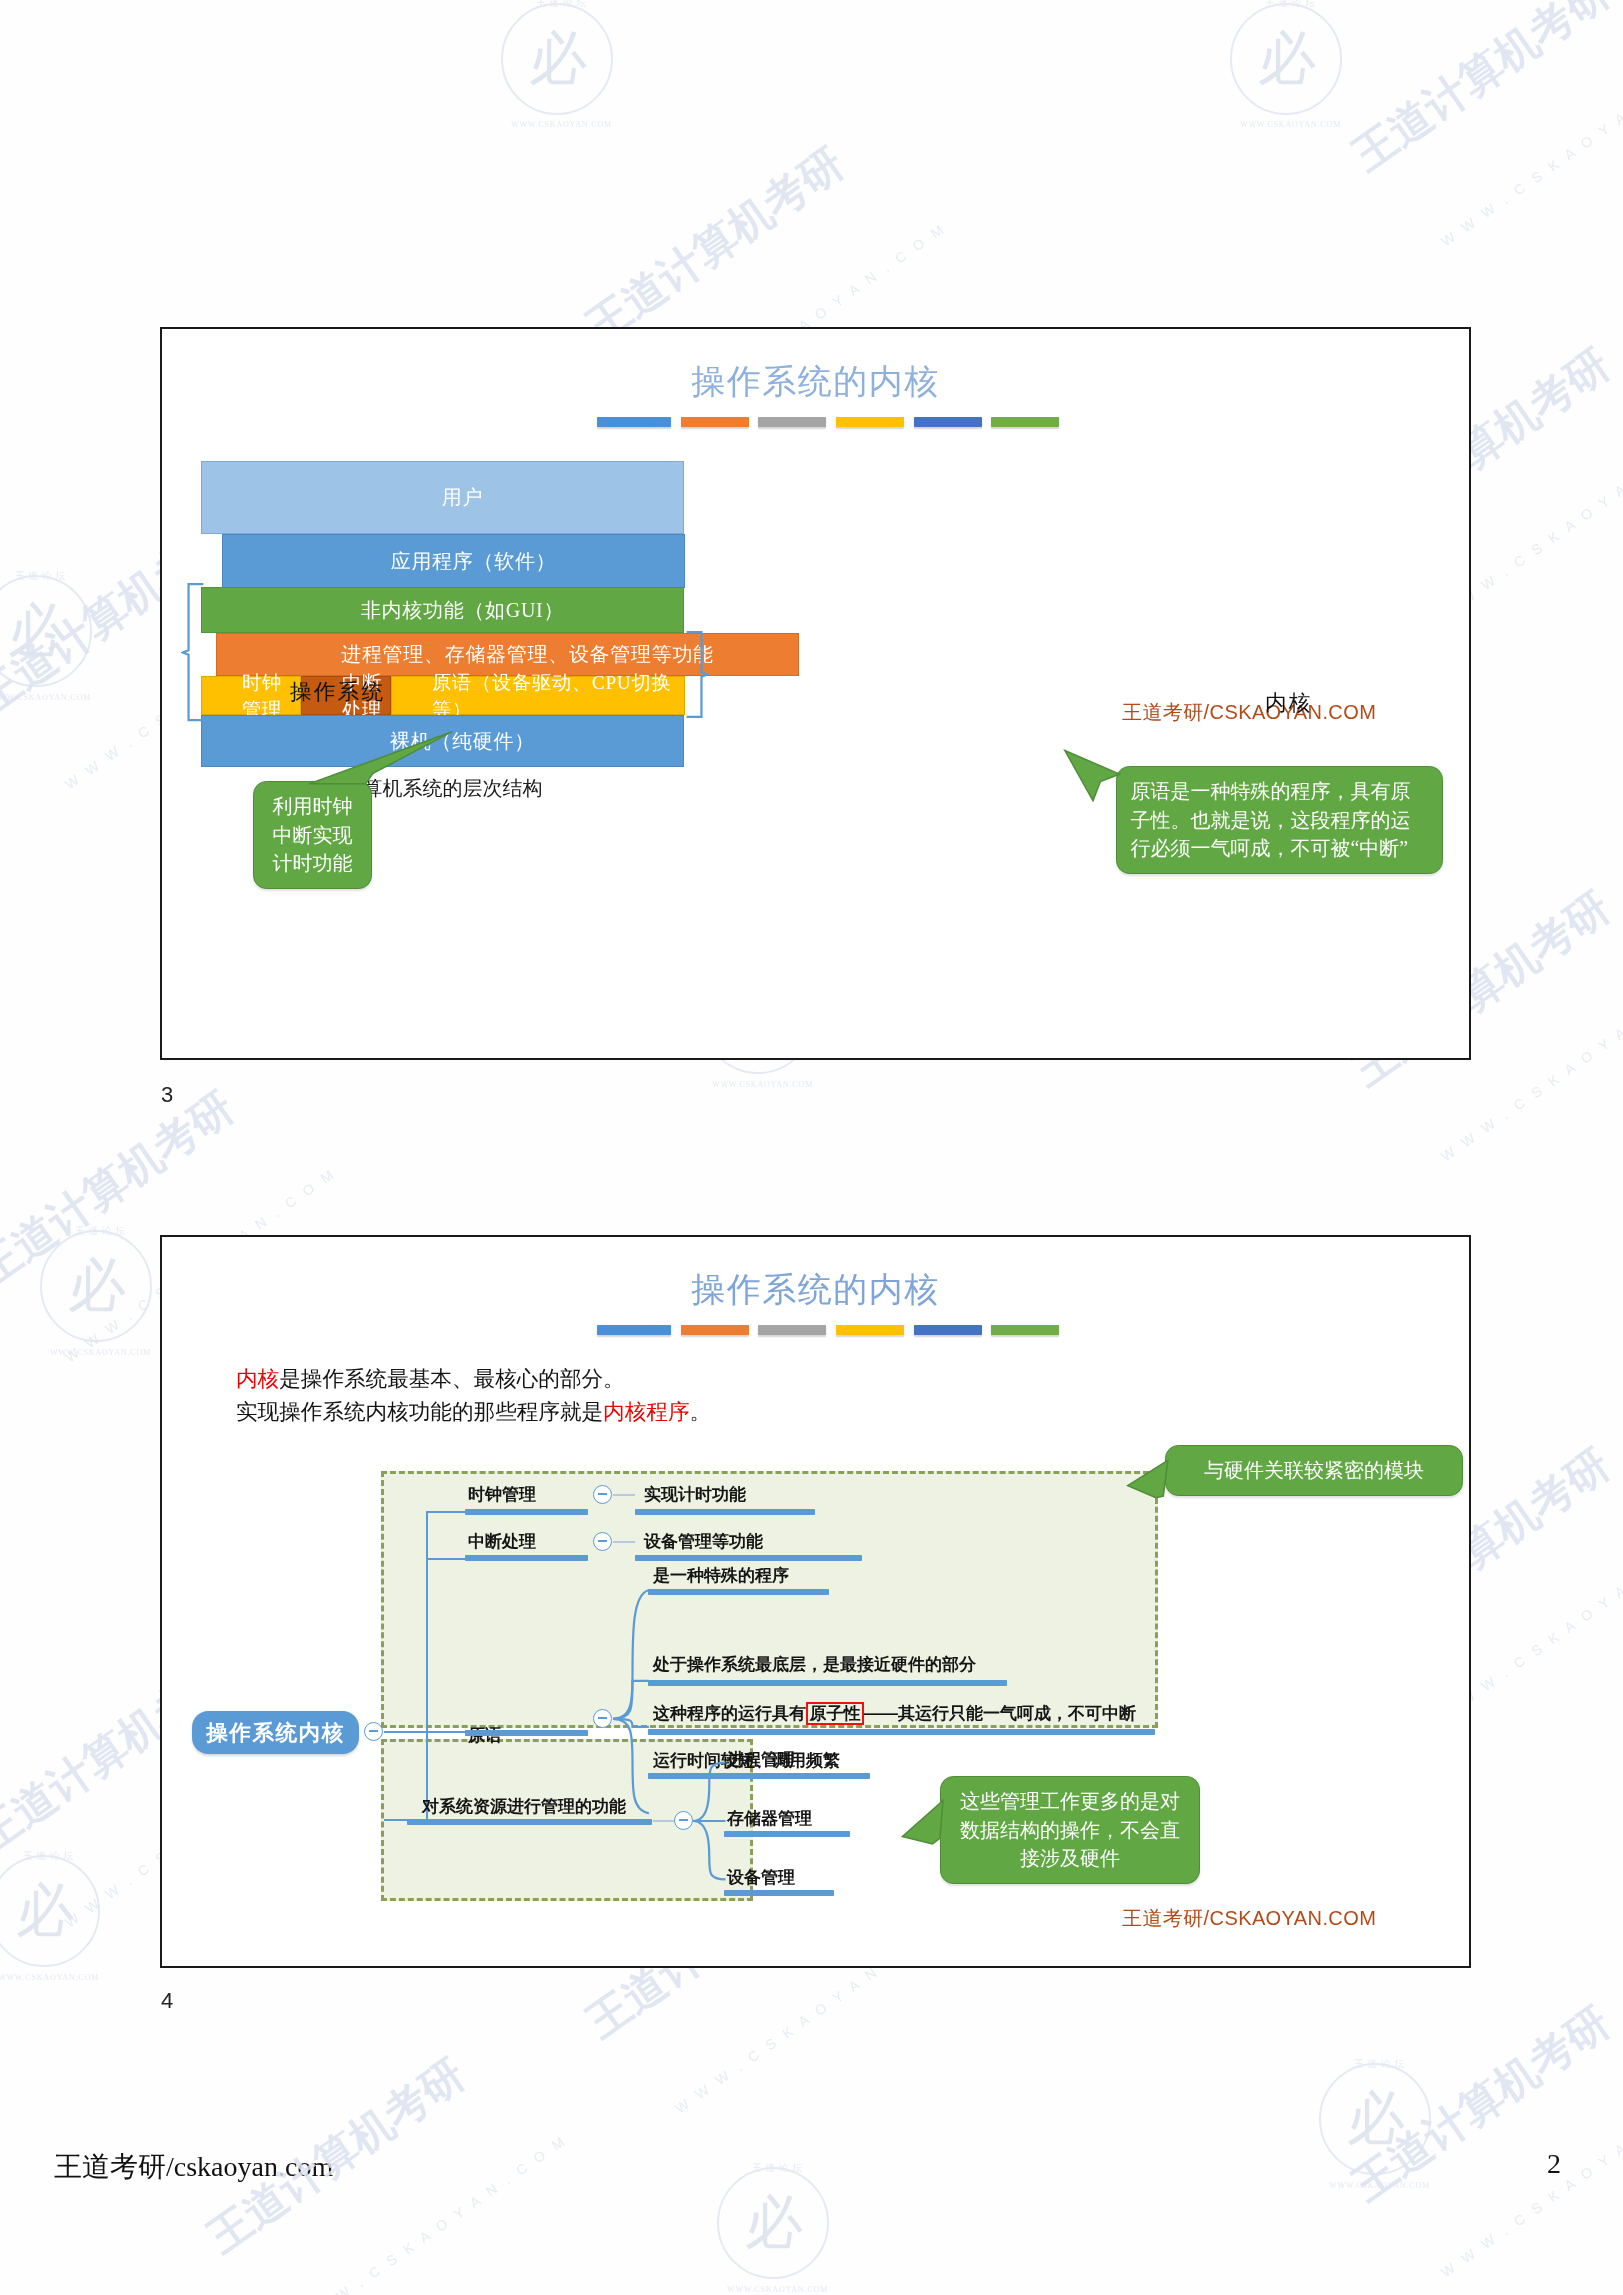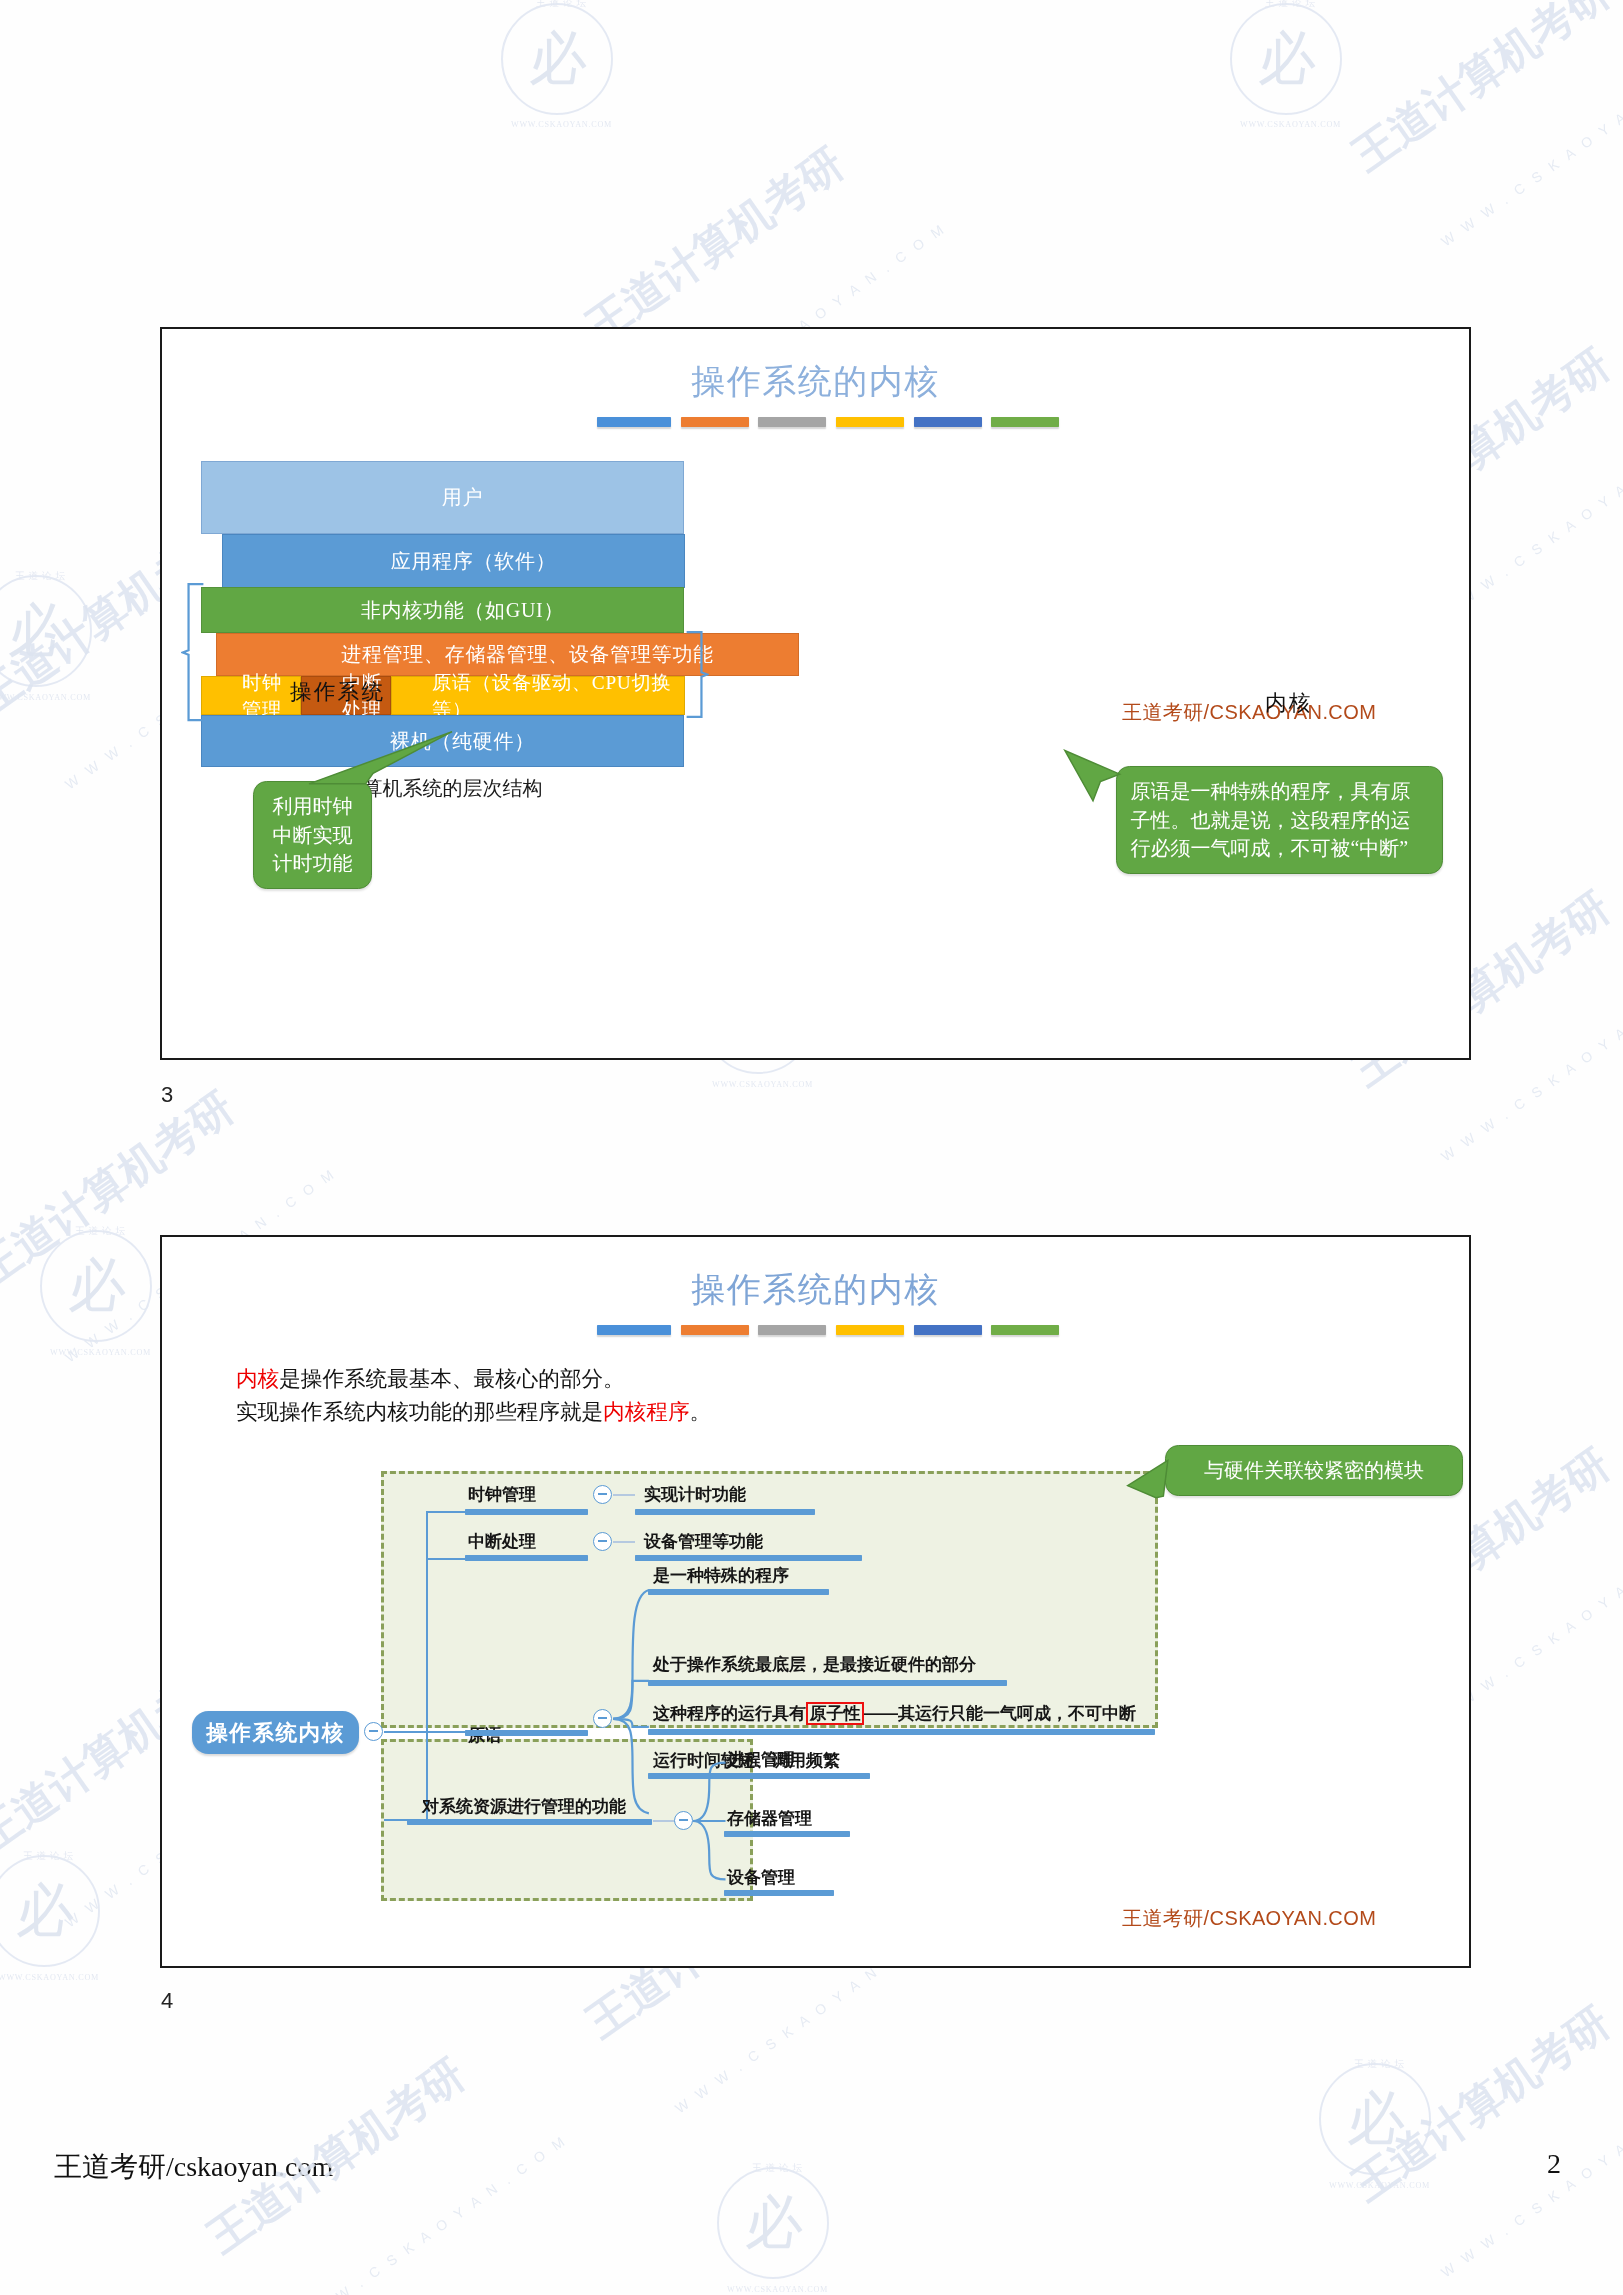--- a/index.html
+++ b/index.html
@@ -463,20 +463,26 @@
     <div class="brand" style="left:960px; top:668px;">王道考研/CSKAOYAN.COM</div>
   </div>
 
   <div class="callout" style="left:1165px; top:1445px; width:298px; font-size:20px; text-align:center; z-index:6;">
     <svg style="position:absolute; left:-40px; top:13.4px; width:45px; height:52px;" viewBox="0 0 60 70" width="45" height="52">
       <path d="M56 2 L2 36 L40 52 L50 50 Z" fill="#61a744" stroke="#4e8c36" stroke-width="2"></path>
     </svg>
     <span>与硬件关联较紧密的模块</span>
   </div>
 
+  <div class="callout" style="left:940px; top:1776px; width:260px; font-size:20px; text-align:center; z-index:6;">
+    <svg style="position:absolute; left:-40px; top:22px; width:45px; height:60px;" viewBox="0 0 60 80" width="45" height="60">
+      <path d="M56 2 L2 50 L42 60 L52 52 Z" fill="#61a744" stroke="#4e8c36" stroke-width="2"></path>
+    </svg>
+    <span>这些管理工作更多的是对数据结构的操作，不会直接涉及硬件</span>
+  </div>
 
   <div class="slide-num" style="left:161px; top:1988px;">4</div>
 
   <div class="footer-left" style="left:54px; top:2148px;">王道考研/cskaoyan.com</div>
   <div class="footer-right" style="left:1547px; top:2148px;">2</div>
 
 </div>
 
 
 </body></html>

